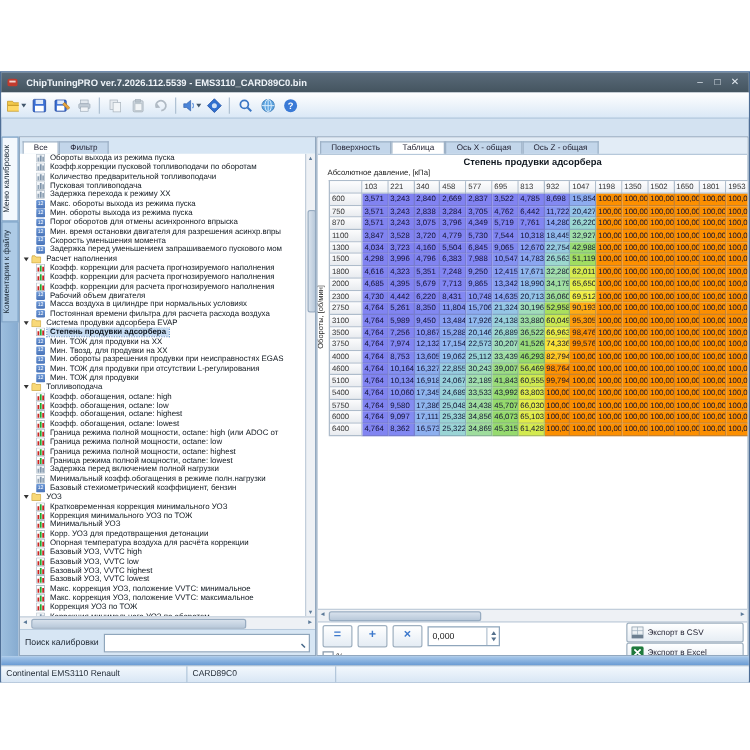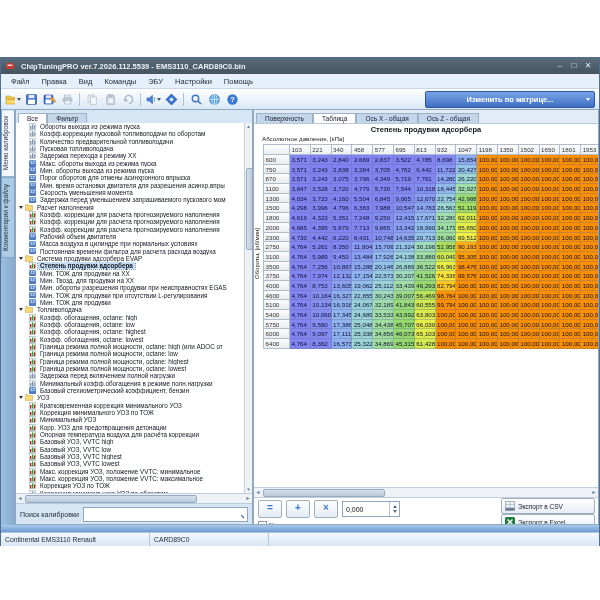--- a/index.html
+++ b/index.html
@@ -92,29 +92,20 @@
           <rect x="1" y="2" width="8" height="6" rx="1.5" fill="#c23b2e"></rect>
           <rect x="2.5" y="3.5" width="5" height="1.5" fill="#f2d4cf"></rect>
         </svg>
     </span>
     <span class="ttl">ChipTuningPRO ver.7.2026.112.5539 - EMS3110_CARD89C0.bin</span>
     <span class="winbtn">–</span>
     <span class="winbtn">□</span>
     <span class="winbtn">✕</span>
   </div>
 
-  <div class="menubar">
-      <span class="menu-item">Файл</span>
-      <span class="menu-item">Правка</span>
-      <span class="menu-item">Вид</span>
-      <span class="menu-item">Команды</span>
-      <span class="menu-item">ЭБУ</span>
-      <span class="menu-item">Настройки</span>
-      <span class="menu-item">Помощь</span>
-    </div>
 
   <div class="toolbar">
     <span id="tb-icons" style="display:flex;align-items:center;">
         <span class="tb-btn">
           <svg width="14" height="13">
             <path d="M1 3 h4 l1 1.2 h5 v2 H1z" fill="#f2c94c" stroke="#b8860b" stroke-width="0.5"></path>
             <path d="M1 6.4 h11 l-1.6 4.6 H1z" fill="#ffd966" stroke="#b8860b" stroke-width="0.5"></path>
           </svg>
           <span class="dd"></span>
         </span>
@@ -188,24 +179,20 @@
             <ellipse cx="6.5" cy="6.5" rx="2.5" ry="5" fill="none" stroke="#d6ebfb" stroke-width="0.8"></ellipse>
           </svg>
         </span>
         <span class="tb-btn">
           <svg width="13" height="13">
             <circle cx="6.5" cy="6.5" r="5.2" fill="#3a7ad6"></circle>
             <text x="6.5" y="9.2" text-anchor="middle" font-size="7.5" font-weight="bold" fill="#ffffff" font-family="sans-serif">?</text>
           </svg>
         </span>
       </span>
-    <div class="matrix-btn">
-      <span>Изменить по матрице...</span>
-      <span class="dd"></span>
-    </div>
   </div>
 
   <div class="main">
     <div class="side-strip" id="side-strip">
         <div class="side-tab active">Меню калибровок</div>
         <div class="side-tab inactive">Комментарии к файлу</div>
       </div>
 
     <div class="tree-panel">
       <div class="tree-tabs" id="tree-tabs">

